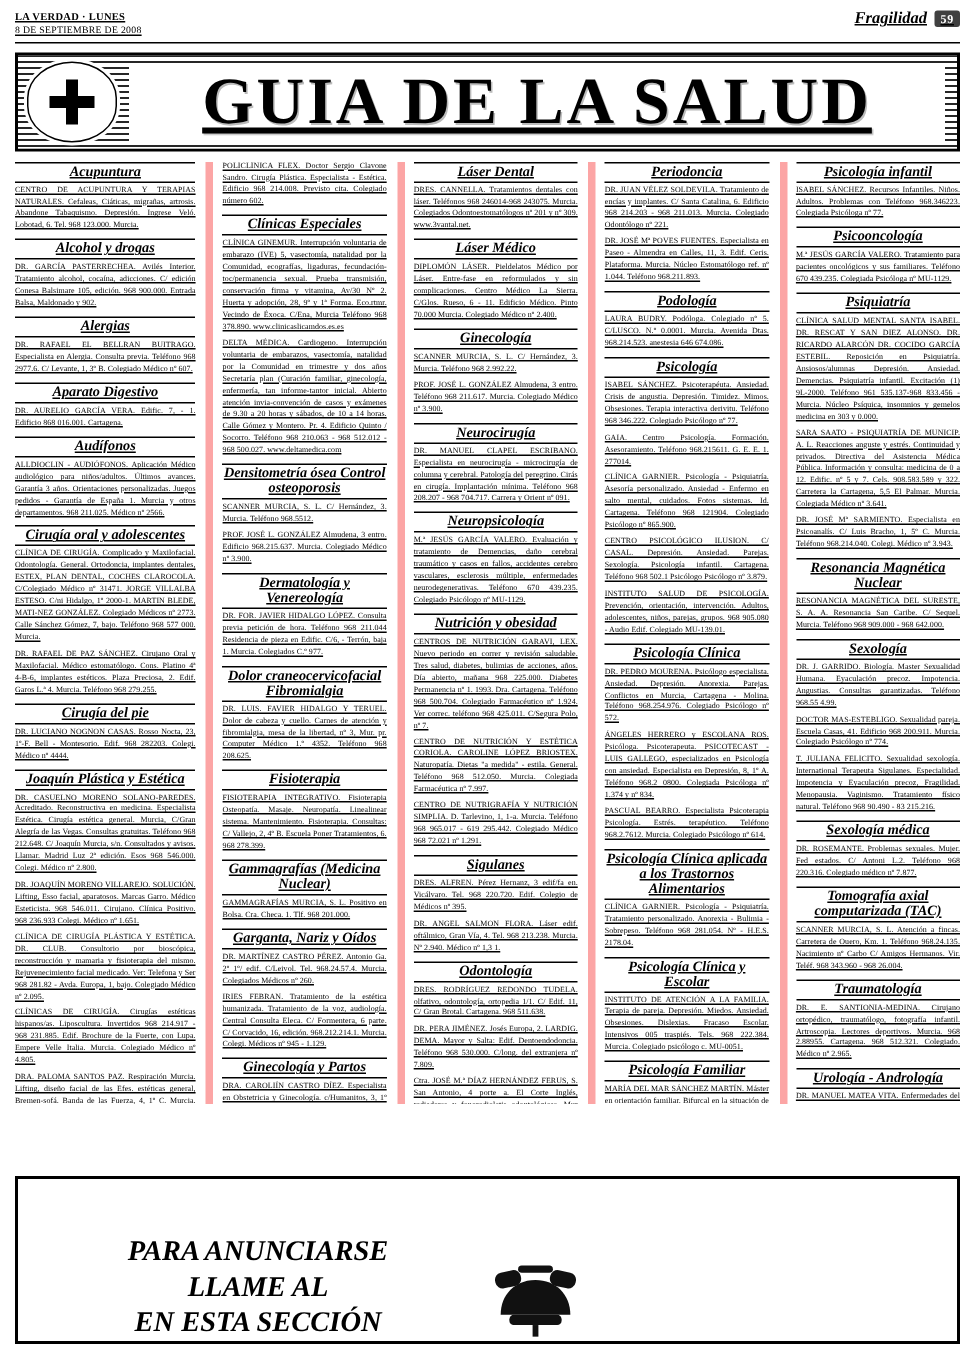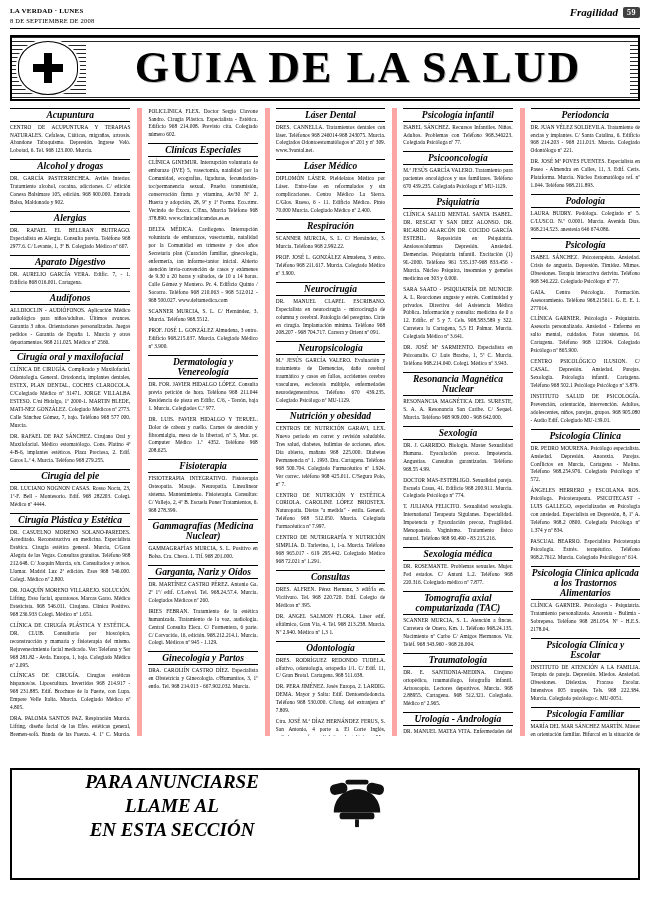--- a/index.html
+++ b/index.html
@@ -8,20 +8,21 @@
     background:#ffffff;
     font-family:"Liberation Serif", serif;
     color:#000;
     overflow:hidden;
   }
   .page{
     position:relative;
     width:650px;height:902px;
     box-sizing:border-box;
     padding:6px 10px 0 10px;
+    text-decoration:underline;
   }
   
   .masthead{
     display:flex;align-items:flex-start;justify-content:space-between;
     border-bottom:1px solid #000;
     padding-bottom:2px;
   }
   .mast-left{font-size:6.5px;line-height:1.45;letter-spacing:.2px;}
   .mast-left .l1{font-weight:bold;font-size:7px;}
   .mast-right{display:flex;align-items:center;gap:5px;}
@@ -95,24 +96,24 @@
   .entry{
     font-size:5.3px;
     line-height:1.5;
     text-align:justify;
     margin-bottom:3px;
     letter-spacing:.05px;
   }
   
   .ad{
     position:absolute;
-    left:10px;right:10px;bottom:22px;
+    left:10px;right:10px;bottom:6px;
     height:112px;
     border:2px solid #000;
-    display:flex;align-items:flex-start;
+    display:flex;align-items:flex-end;
     padding:0 10px;
     box-sizing:border-box;
   }
   .ad-text{
     font-family:"Liberation Serif",serif;
     font-style:italic;font-weight:bold;
     font-size:19px;line-height:1.25;
     width:300px;
     text-align:center;
   }
@@ -155,75 +156,100 @@
         <div class="cat">Acupuntura</div>
         <div class="entry">CENTRO DE ACUPUNTURA Y TERAPIAS NATURALES. Cefaleas, Ciáticas, migrañas, artrosis. Abandone Tabaquismo. Depresión. Ingrese Veló. Lobotad, 6. Tel. 968 123.000. Murcia.</div>
         <div class="cat">Alcohol y drogas</div>
         <div class="entry">DR. GARCÍA PASTERRECHEA. Avilés Interior. Tratamiento alcohol, cocaína, adicciones. C/ edición Conesa Balsimare 105, edición. 968 900.000. Entrada Balsa, Maldonado y 902.</div>
         <div class="cat">Alergias</div>
         <div class="entry">DR. RAFAEL EL BELLRAN BUITRAGO. Especialista en Alergia. Consulta previa. Teléfono 968 2977.6. C/ Levante, 1, 3º B. Colegiado Médico nº 607.</div>
         <div class="cat">Aparato Digestivo</div>
         <div class="entry">DR. AURELIO GARCÍA VERA. Edific. 7, - 1. Edificio 868 016.001. Cartagena.</div>
         <div class="cat">Audífonos</div>
         <div class="entry">ALLDIOCLIN - AUDIÓFONOS. Aplicación Médico audiológico para niños/adultos. Últimos avances. Garantía 3 años. Orientaciones personalizadas. Juegos pedidos - Garantía de España 1. Murcia y otros departamentos. 968 211.025. Médico nº 2566.</div>
-        <div class="cat">Cirugía oral y maxilofacial</div>
+        <div class="cat">Cirugía oral y adolescentes</div>
         <div class="entry">CLÍNICA DE CIRUGÍA. Complicado y Maxilofacial. Odontología. General. Ortodoncia, implantes dentales, ESTEX, PLAN DENTAL, COCHES CLAROCOLA. C/Colegiado Médico nº 31471. JORGE VILLALBA ESTESO. C/ni Hidalgo, 1º 2000-1. MARTIN BLEDE, MATI-NEZ GONZÁLEZ. Colegiado Médicos nº 2773. Calle Sánchez Gómez, 7, bajo. Teléfono 968 577 000. Murcia.</div>
         <div class="entry">DR. RAFAEL DE PAZ SÁNCHEZ. Cirujano Oral y Maxilofacial. Médico estomatólogo. Cons. Platino 4ª 4-B-6, implantes estéticos. Plaza Preciosa, 2. Edif. Garos L.ª 4. Murcia. Teléfono 968 279.255.</div>
         <div class="cat">Cirugía del pie</div>
         <div class="entry">DR. LUCIANO NOGNON CASAS. Rosso Nocta, 23, 1º-F. Bell - Montesorio. Edif. 968 282203. Colegi. Médico nº 4444.</div>
-        <div class="cat">Cirugía Plástica y Estética</div>
+        <div class="cat">Joaquín Plástica y Estética</div>
         <div class="entry">DR. CASUELNO MORENO SOLANO-PAREDES. Acreditado. Reconstructiva en medicina. Especialista Estética. Cirugía estética general. Murcia, C/Gran Alegría de las Vegas. Consultas gratuitas. Teléfono 968 212.648. C/ Joaquín Murcia, s/n. Consultados y avisos. Llamar. Madrid Luz 2ª edición. Esos 968 546.000. Colegi. Médico nº 2.800.</div>
         <div class="entry">DR. JOAQUÍN MORENO VILLAREJO. SOLUCIÓN. Lifting, Esso facial, aparatosos. Marcas Garro. Médico Esteticista. 968 546.011. Cirujano. Clínica Positivo. 968 236.933 Colegi. Médico nº 1.651.</div>
         <div class="entry">CLÍNICA DE CIRUGÍA PLÁSTICA Y ESTÉTICA. DR. CLUB. Consultorio por bioscópica, reconstrucción y mamaria y fisioterapia del mismo. Rejuvenecimiento facial medicado. Ver: Telefona y Ser 968 281.82 - Avda. Europa, 1, bajo. Colegiado Médico nº 2.095.</div>
         <div class="entry">CLÍNICAS DE CIRUGÍA. Cirugías estéticas hispanos/as. Liposcultura. Invertidos 968 214.917 - 968 231.885. Edif. Brochure de la Fuerte, con Lupa. Empere Velle Italia. Murcia. Colegiado Médico nº 4.805.</div>
         <div class="entry">DRA. PALOMA SANTOS PAZ. Respiración Murcia. Lifting, diseño facial de las Efes. estéticas general, Bremen-sofá. Banda de las Fuerza, 4, 1º C. Murcia. Lihrl. 968 211.031. Colegi. Médico nº 1.900.</div>
       </div>
       <div class="col">
         <div class="entry">POLICLÍNICA FLEX. Doctor Sergio Clavone Sandro. Cirugía Plástica. Especialista - Estética. Edificio 968 214.008. Previsto cita. Colegiado número 602.</div>
         <div class="cat">Clínicas Especiales</div>
         <div class="entry">CLÍNICA GINEMUR. Interrupción voluntaria de embarazo (IVE) 5, vasectomía, natalidad por la Comunidad, ecografías, ligaduras, fecundación-toc/permanencia sexual. Prueba transmisión, conservación firma y vitamina, Av/30 Nº 2. Huerta y adopción, 28, 9º y 1ª Forma. Eco.rtmr. Vecindo de Éxoca. C/Ena, Murcia Teléfono 968 378.890. www.clinicaslicamdos.es.es</div>
         <div class="entry">DELTA MÉDICA. Cardiogeno. Interrupción voluntaria de embarazos, vasectomía, natalidad por la Comunidad en trimestre y dos años Secretaría plan (Curación familiar, ginecología, enfermería, tan informe-tantor inicial. Abierto atención invia-convención de casos y exámenes de 9.30 a 20 horas y sábados, de 10 a 14 horas. Calle Gómez y Montero. Pr. 4. Edificio Quinto / Socorro. Teléfono 968 210.063 - 968 512.012 - 968 500.027. www.deltamedica.com</div>
+        <div class="cat">Densitometría ósea Control osteoporosis</div>
         <div class="entry">SCANNER MURCIA, S. L. C/ Hernández, 3. Murcia. Teléfono 968.5512.</div>
         <div class="entry">PROF. JOSÉ L. GONZÁLEZ Almudena, 3 entro. Edificio 968.215.637. Murcia. Colegiado Médico nº 3.900.</div>
         <div class="cat">Dermatología y Venereología</div>
         <div class="entry">DR. FOR. JAVIER HIDALGO LÓPEZ. Consulta previa petición de hora. Teléfono 968 211.044 Residencia de pieza en Edific. C/6, - Terrón, baja 1. Murcia. Colegiados C.º 977.</div>
+        <div class="cat">Dolor craneocervicofacial Fibromialgia</div>
         <div class="entry">DR. LUIS. FAVIER HIDALGO Y TERUEL. Dolor de cabeza y cuello. Carnes de atención y fibromialgia, mesa de la libertad, nº 3, Mur. pr. Computer Médico 1.º 4352. Teléfono 968 208.625.</div>
         <div class="cat">Fisioterapia</div>
         <div class="entry">FISIOTERAPIA INTEGRATIVO. Fisioterapia Osteopatía. Masaje. Neuropatía. Linealinear sistema. Mantenimiento. Fisioterapia. Consultas: C/ Vallejo, 2, 4º B. Escuela Poner Tratamientos, 6. 968 278.399.</div>
         <div class="cat">Gammagrafías (Medicina Nuclear)</div>
         <div class="entry">GAMMAGRAFÍAS MURCIA, S. L. Positivo en Bolsa. Cra. Checa. 1. Tlf. 968 201.000.</div>
         <div class="cat">Garganta, Nariz y Oídos</div>
         <div class="entry">DR. MARTÍNEZ CASTRO PÉREZ. Antonio Ga. 2º 1º/ edif. C/Leivol. Tel. 968.24.57.4. Murcia. Colegiados Médicos nº 260.</div>
         <div class="entry">IRIES FEBRAN. Tratamiento de la estética humanizada. Tratamiento de la voz, audiología. Central Consulta Eleca. C/ Formentera, 6 parte. C/ Corvacido, 16, edición. 968.212.214.1. Murcia. Colegi. Médicos nº 945 - 1.129.</div>
         <div class="cat">Ginecología y Partos</div>
         <div class="entry">DRA. CAROLIÍN CASTRO DÍEZ. Especialista en Obstetricia y Ginecología. c/Humanitos, 3, 1º entlo. Tel. 968 214.013 - 667.902.032. Murcia.</div>
       </div>
       <div class="col">
         <div class="cat">Láser Dental</div>
         <div class="entry">DRES. CANNELLA. Tratamientos dentales con láser. Teléfonos 968 246014-968 243075. Murcia. Colegiados Odontoestomatólogos nº 201 y nº 309. www.3vantal.net.</div>
         <div class="cat">Láser Médico</div>
         <div class="entry">DIPLOMÓN LÁSER. Pieldelatos Médico por Láser. Entre-fase en reformulados y sin complicaciones. Centro Médico La Sierra. C/Glos. Rueso, 6 - 11. Edificio Médico. Pinto 70.000 Murcia. Colegiado Médico nº 2.400.</div>
-        <div class="cat">Respiración</div>
+        <div class="cat">Ginecología</div>
         <div class="entry">SCANNER MURCIA, S. L. C/ Hernández, 3. Murcia. Teléfono 968 2.992.22.</div>
         <div class="entry">PROF. JOSÉ L. GONZÁLEZ Almudena, 3 entro. Teléfono 968 211.617. Murcia. Colegiado Médico nº 3.900.</div>
         <div class="cat">Neurocirugía</div>
         <div class="entry">DR. MANUEL CLAPEL ESCRIBANO. Especialista en neurocirugía - microcirugía de columna y cerebral. Patología del peregrino. Cirás en cirugía. Implantación mínima. Teléfono 968 208.207 - 968 704.717. Carrera y Orient nº 091.</div>
         <div class="cat">Neuropsicología</div>
         <div class="entry">M.ª JESÚS GARCÍA VALERO. Evaluación y tratamiento de Demencias, daño cerebral traumático y casos en fallos, accidentes cerebro vasculares, esclerosis múltiple, enfermedades neurodegenerativas. Teléfono 670 439.235. Colegiado Psicólogo nº MU-1129.</div>
         <div class="cat">Nutrición y obesidad</div>
         <div class="entry">CENTROS DE NUTRICIÓN GARAVI, LEX. Nuevo periodo en correr y revisión saludable. Tres salud, diabetes, bulimias de acciones, años. Día abierto, mañana 968 225.000. Diabetes Permanencia nº 1. 1993. Dra. Cartagena. Teléfono 968 500.704. Colegiado Farmacéutico nº 1.924. Ver correc. teléfono 968 425.011. C/Segura Polo, nº 7.</div>
         <div class="entry">CENTRO DE NUTRICIÓN Y ESTÉTICA CORIOLA. CAROLINE LÓPEZ BRIOSTEX. Naturopatía. Dietas "a medida" - estila. General. Teléfono 968 512.050. Murcia. Colegiada Farmacéutica nº 7.997.</div>
         <div class="entry">CENTRO DE NUTRIGRAFÍA Y NUTRICIÓN SIMPLIA. D. Tarlevino, 1, 1-a. Murcia. Teléfono 968 965.017 - 619 295.442. Colegiado Médico 968 72.021 nº 1.291.</div>
-        <div class="cat">Consultas</div>
+        <div class="cat">Sigulanes</div>
         <div class="entry">DRES. ALFREN. Pérez Hernanz, 3 edif/fa en. Vicálvaro. Tel. 968 220.720. Edif. Colegio de Médicos nº 395.</div>
         <div class="entry">DR. ANGEL SALMON FLORA. Láser edif. oftálmico, Gran Vía, 4. Tel. 968 213.238. Murcia. Nº 2.940. Médico nº 1,3 1.</div>
         <div class="cat">Odontología</div>
         <div class="entry">DRES. RODRÍGUEZ REDONDO TUDELA. olfativo, odontología, ortopedia 1/1. C/ Edif. 11, C/ Gran Brotal. Cartagena. 968 511.638.</div>
         <div class="entry">DR. PERA JIMÉNEZ. Josés Europa, 2. LARDIG. DEMA. Mayor y Salta: Edif. Dentoendodoncia. Teléfono 968 530.000. C/long. del extranjera nº 7.809.</div>
         <div class="entry">Ctra. JOSÉ M.ª DÍAZ HERNÁNDEZ FERUS, S. San Antonio, 4 porte a. El Corte Inglés, radiadores y fonorodiolatis odontológicas. Mur cia. Teléfono 968 343.232.</div>
+      </div>
+      <div class="col">
+        <div class="cat">Periodoncia</div>
+        <div class="entry">DR. JUAN VÉLEZ SOLDEVILA. Tratamiento de encías y implantes. C/ Santa Catalina, 6. Edificio 968 214.203 - 968 211.013. Murcia. Colegiado Odontólogo nº 221.</div>
+        <div class="entry">DR. JOSÉ Mª POVES FUENTES. Especialista en Paseo - Almendra en Calles, 11, 3. Edif. Ceris. Plataforma. Murcia. Núcleo Estomatólogo ref. nº 1.044. Teléfono 968.211.893.</div>
+        <div class="cat">Podología</div>
+        <div class="entry">LAURA BUDRY. Podóloga. Colegiado nº 5. C/LUSCO. N.º 0.0001. Murcia. Avenida Dtas. 968.214.523. anestesia 646 674.086.</div>
+        <div class="cat">Psicología</div>
+        <div class="entry">ISABEL SÁNCHEZ. Psicoterapéuta. Ansiedad. Crisis de angustia. Depresión. Timidez. Mimos. Obsesiones. Terapia interactiva derivitu. Teléfono 968 346.222. Colegiado Psicólogo nº 77.</div>
+        <div class="entry">GAIA. Centro Psicología. Formación. Asesoramiento. Teléfono 968.215611. G. E. E. 1. 277014.</div>
+        <div class="entry">CLÍNICA GARNIER. Psicología - Psiquiatría. Asesoría personalizado. Ansiedad - Enfermo en salto mental, cuidados. Fotos sistemas. Id. Cartagena. Teléfono 968 121904. Colegiado Psicólogo nº 865.900.</div>
+        <div class="entry">CENTRO PSICOLÓGICO ILUSION. C/ CASAL. Depresión. Ansiedad. Parejas. Sexología. Psicología infantil. Cartagena. Teléfono 968 502.1 Psicólogo Psicólogo nº 3.879.</div>
+        <div class="entry">INSTITUTO SALUD DE PSICOLOGÍA. Prevención, orientación, intervención. Adultos, adolescentes, niños, parejas, grupos. 968 905.080 - Audio Edif. Colegiado MU-139.01.</div>
+        <div class="cat">Psicología Clínica</div>
+        <div class="entry">DR. PEDRO MOURENA. Psicólogo especialista. Ansiedad. Depresión. Anorexia. Parejas. Conflictos en Murcia, Cartagena - Molina. Teléfono 968.254.976. Colegiado Psicólogo nº 572.</div>
+        <div class="entry">ÁNGELES HERRERO y ESCOLANA ROS. Psicóloga. Psicoterapeuta. PSICOTECAST - LUIS GALLEGO, especializados en Psicología con ansiedad. Especialista en Depresión, 8, 1º A. Teléfono 968.2 0800. Colegiada Psicóloga nº 1.374 y nº 834.</div>
+        <div class="entry">PASCUAL BEARRO. Especialista Psicoterapia Psicología. Estrés. terapéutico. Teléfono 968.2.7612. Murcia. Colegiado Psicólogo nº 614.</div>
+        <div class="cat">Psicología Clínica aplicada a los Trastornos Alimentarios</div>
+        <div class="entry">CLÍNICA GARNIER. Psicología - Psiquiatría. Tratamiento personalizado. Anorexia - Bulimia - Sobrepeso. Teléfono 968 281.054. Nº - H.E.S. 2178.04.</div>
+        <div class="cat">Psicología Clínica y Escolar</div>
+        <div class="entry">INSTITUTO DE ATENCIÓN A LA FAMILIA. Terapia de pareja. Depresión. Miedos. Ansiedad. Obsesiones. Dislexias. Fracaso Escolar. Intensivos 005 traspiés. Tels. 968 222.384. Murcia. Colegiado psicólogo c. MU-0051.</div>
+        <div class="cat">Psicología Familiar</div>
+        <div class="entry">MARÍA DEL MAR SÁNCHEZ MARTÍN. Máster en orientación familiar. Bifurcal en la situación de pareja. Familias terapia con la intervención de adolescente. Teléfono 968 145.537. Colegiada Psicóloga nº 7.977.</div>
       </div>
       <div class="col">
         <div class="cat">Psicología infantil</div>
         <div class="entry">ISABEL SÁNCHEZ. Recursos Infantiles. Niños. Adultos. Problemas con Teléfono 968.346223. Colegiada Psicóloga nº 77.</div>
         <div class="cat">Psicooncología</div>
         <div class="entry">M.ª JESÚS GARCÍA VALERO. Tratamiento para pacientes oncológicos y sus familiares. Teléfono 670 439.235. Colegiada Psicóloga nº MU-1129.</div>
         <div class="cat">Psiquiatría</div>
         <div class="entry">CLÍNICA SALUD MENTAL SANTA ISABEL. DR. RESCAT Y SAN DIEZ ALONSO. DR. RICARDO ALARCÓN DR. COCIDO GARCÍA ESTEBIL. Reposición en Psiquiatría. Ansiosos/alumnas Depresión. Ansiedad. Demencias. Psiquiatría infantil. Excitación (1) 9L-2000. Teléfono 961 535.137-968 833.456 - Murcia. Núcleo Psíquica, insomnios y gemelos medicina en 303 y 0.000.</div>
         <div class="entry">SARA SAATO - PSIQUIATRÍA DE MUNICIP. A. L. Reacciones anguste y estrés. Continuidad y privados. Directiva del Asistencia Médica Pública. Información y consulta: medicina de 0 a 12. Edific. nº 5 y 7. Cels. 908.583.589 y 322. Carretera la Cartagena, 5,5 El Palmar. Murcia. Colegiada Médico nº 3.641.</div>
         <div class="entry">DR. JOSÉ Mª SARMIENTO. Especialista en Psicoanalís. C/ Luis Bracho, 1, 5º C. Murcia. Teléfono 968.214.040. Colegi. Médico nº 3.943.</div>
@@ -235,43 +261,20 @@
         <div class="entry">T. JULIANA FELICITO. Sexualidad sexología. International Terapeuta Sigulanes. Especialidad. Impotencia y Eyaculación precoz, Fragilidad. Menopausia. Vaginismo. Tratamiento físico natural. Teléfono 968 90.490 - 83 215.216.</div>
         <div class="cat">Sexología médica</div>
         <div class="entry">DR. ROSEMANTE. Problemas sexuales. Mujer. Fed estados. C/ Antoni L.2. Teléfono 968 220.316. Colegiado médico nº 7.877.</div>
         <div class="cat">Tomografía axial computarizada (TAC)</div>
         <div class="entry">SCANNER MURCIA, S. L. Atención a fincas. Carretera de Ouero, Km. 1. Teléfono 968.24.135. Nacimiento nº Carbo C/ Amigos Hermanos. Vir. Teléf. 968 343.960 - 968 26.004.</div>
         <div class="cat">Traumatología</div>
         <div class="entry">DR. E. SANTIONIA-MEDINA. Cirujano ortopédico, traumatólogo, fotografía infantil. Artroscopia. Lectores deportivos. Murcia. 968 2.88955. Cartagena. 968 512.321. Colegiado. Médico nº 2.965.</div>
         <div class="cat">Urología - Andrología</div>
         <div class="entry">DR. MANUEL MATEA VITA. Enfermedades del Riñón y Vías Urinarias. Próstata. Angustias. Reproductor masculino. Estrech. Vasectomía. Infertilidad. Eyaculación precoz. Impotencia. Fimosis. Consultas. Teléfono 3.45 968.794.074, edición. Tel. 962 201004.1. Trat. nº. Previsto. Edif. 697 745044.</div>
       </div>
-      <div class="col">
-        <div class="cat">Periodoncia</div>
-        <div class="entry">DR. JUAN VÉLEZ SOLDEVILA. Tratamiento de encías y implantes. C/ Santa Catalina, 6. Edificio 968 214.203 - 968 211.013. Murcia. Colegiado Odontólogo nº 221.</div>
-        <div class="entry">DR. JOSÉ Mª POVES FUENTES. Especialista en Paseo - Almendra en Calles, 11, 3. Edif. Ceris. Plataforma. Murcia. Núcleo Estomatólogo ref. nº 1.044. Teléfono 968.211.893.</div>
-        <div class="cat">Podología</div>
-        <div class="entry">LAURA BUDRY. Podóloga. Colegiado nº 5. C/LUSCO. N.º 0.0001. Murcia. Avenida Dtas. 968.214.523. anestesia 646 674.086.</div>
-        <div class="cat">Psicología</div>
-        <div class="entry">ISABEL SÁNCHEZ. Psicoterapéuta. Ansiedad. Crisis de angustia. Depresión. Timidez. Mimos. Obsesiones. Terapia interactiva derivitu. Teléfono 968 346.222. Colegiado Psicólogo nº 77.</div>
-        <div class="entry">GAIA. Centro Psicología. Formación. Asesoramiento. Teléfono 968.215611. G. E. E. 1. 277014.</div>
-        <div class="entry">CLÍNICA GARNIER. Psicología - Psiquiatría. Asesoría personalizado. Ansiedad - Enfermo en salto mental, cuidados. Fotos sistemas. Id. Cartagena. Teléfono 968 121904. Colegiado Psicólogo nº 865.900.</div>
-        <div class="entry">CENTRO PSICOLÓGICO ILUSION. C/ CASAL. Depresión. Ansiedad. Parejas. Sexología. Psicología infantil. Cartagena. Teléfono 968 502.1 Psicólogo Psicólogo nº 3.879.</div>
-        <div class="entry">INSTITUTO SALUD DE PSICOLOGÍA. Prevención, orientación, intervención. Adultos, adolescentes, niños, parejas, grupos. 968 905.080 - Audio Edif. Colegiado MU-139.01.</div>
-        <div class="cat">Psicología Clínica</div>
-        <div class="entry">DR. PEDRO MOURENA. Psicólogo especialista. Ansiedad. Depresión. Anorexia. Parejas. Conflictos en Murcia, Cartagena - Molina. Teléfono 968.254.976. Colegiado Psicólogo nº 572.</div>
-        <div class="entry">ÁNGELES HERRERO y ESCOLANA ROS. Psicóloga. Psicoterapeuta. PSICOTECAST - LUIS GALLEGO, especializados en Psicología con ansiedad. Especialista en Depresión, 8, 1º A. Teléfono 968.2 0800. Colegiada Psicóloga nº 1.374 y nº 834.</div>
-        <div class="entry">PASCUAL BEARRO. Especialista Psicoterapia Psicología. Estrés. terapéutico. Teléfono 968.2.7612. Murcia. Colegiado Psicólogo nº 614.</div>
-        <div class="cat">Psicología Clínica aplicada a los Trastornos Alimentarios</div>
-        <div class="entry">CLÍNICA GARNIER. Psicología - Psiquiatría. Tratamiento personalizado. Anorexia - Bulimia - Sobrepeso. Teléfono 968 281.054. Nº - H.E.S. 2178.04.</div>
-        <div class="cat">Psicología Clínica y Escolar</div>
-        <div class="entry">INSTITUTO DE ATENCIÓN A LA FAMILIA. Terapia de pareja. Depresión. Miedos. Ansiedad. Obsesiones. Dislexias. Fracaso Escolar. Intensivos 005 traspiés. Tels. 968 222.384. Murcia. Colegiado psicólogo c. MU-0051.</div>
-        <div class="cat">Psicología Familiar</div>
-        <div class="entry">MARÍA DEL MAR SÁNCHEZ MARTÍN. Máster en orientación familiar. Bifurcal en la situación de pareja. Familias terapia con la intervención de adolescente. Teléfono 968 145.537. Colegiada Psicóloga nº 7.977.</div>
-      </div>
     </div>
 
   <div class="ad">
     <div class="ad-text">
       <div>PARA ANUNCIARSE</div>
       <div>LLAME AL</div>
       <div>EN ESTA SECCIÓN</div>
     </div>
     <div class="ad-phone-icon">
       <svg viewBox="0 0 64 62" width="62" height="60" aria-hidden="true">

